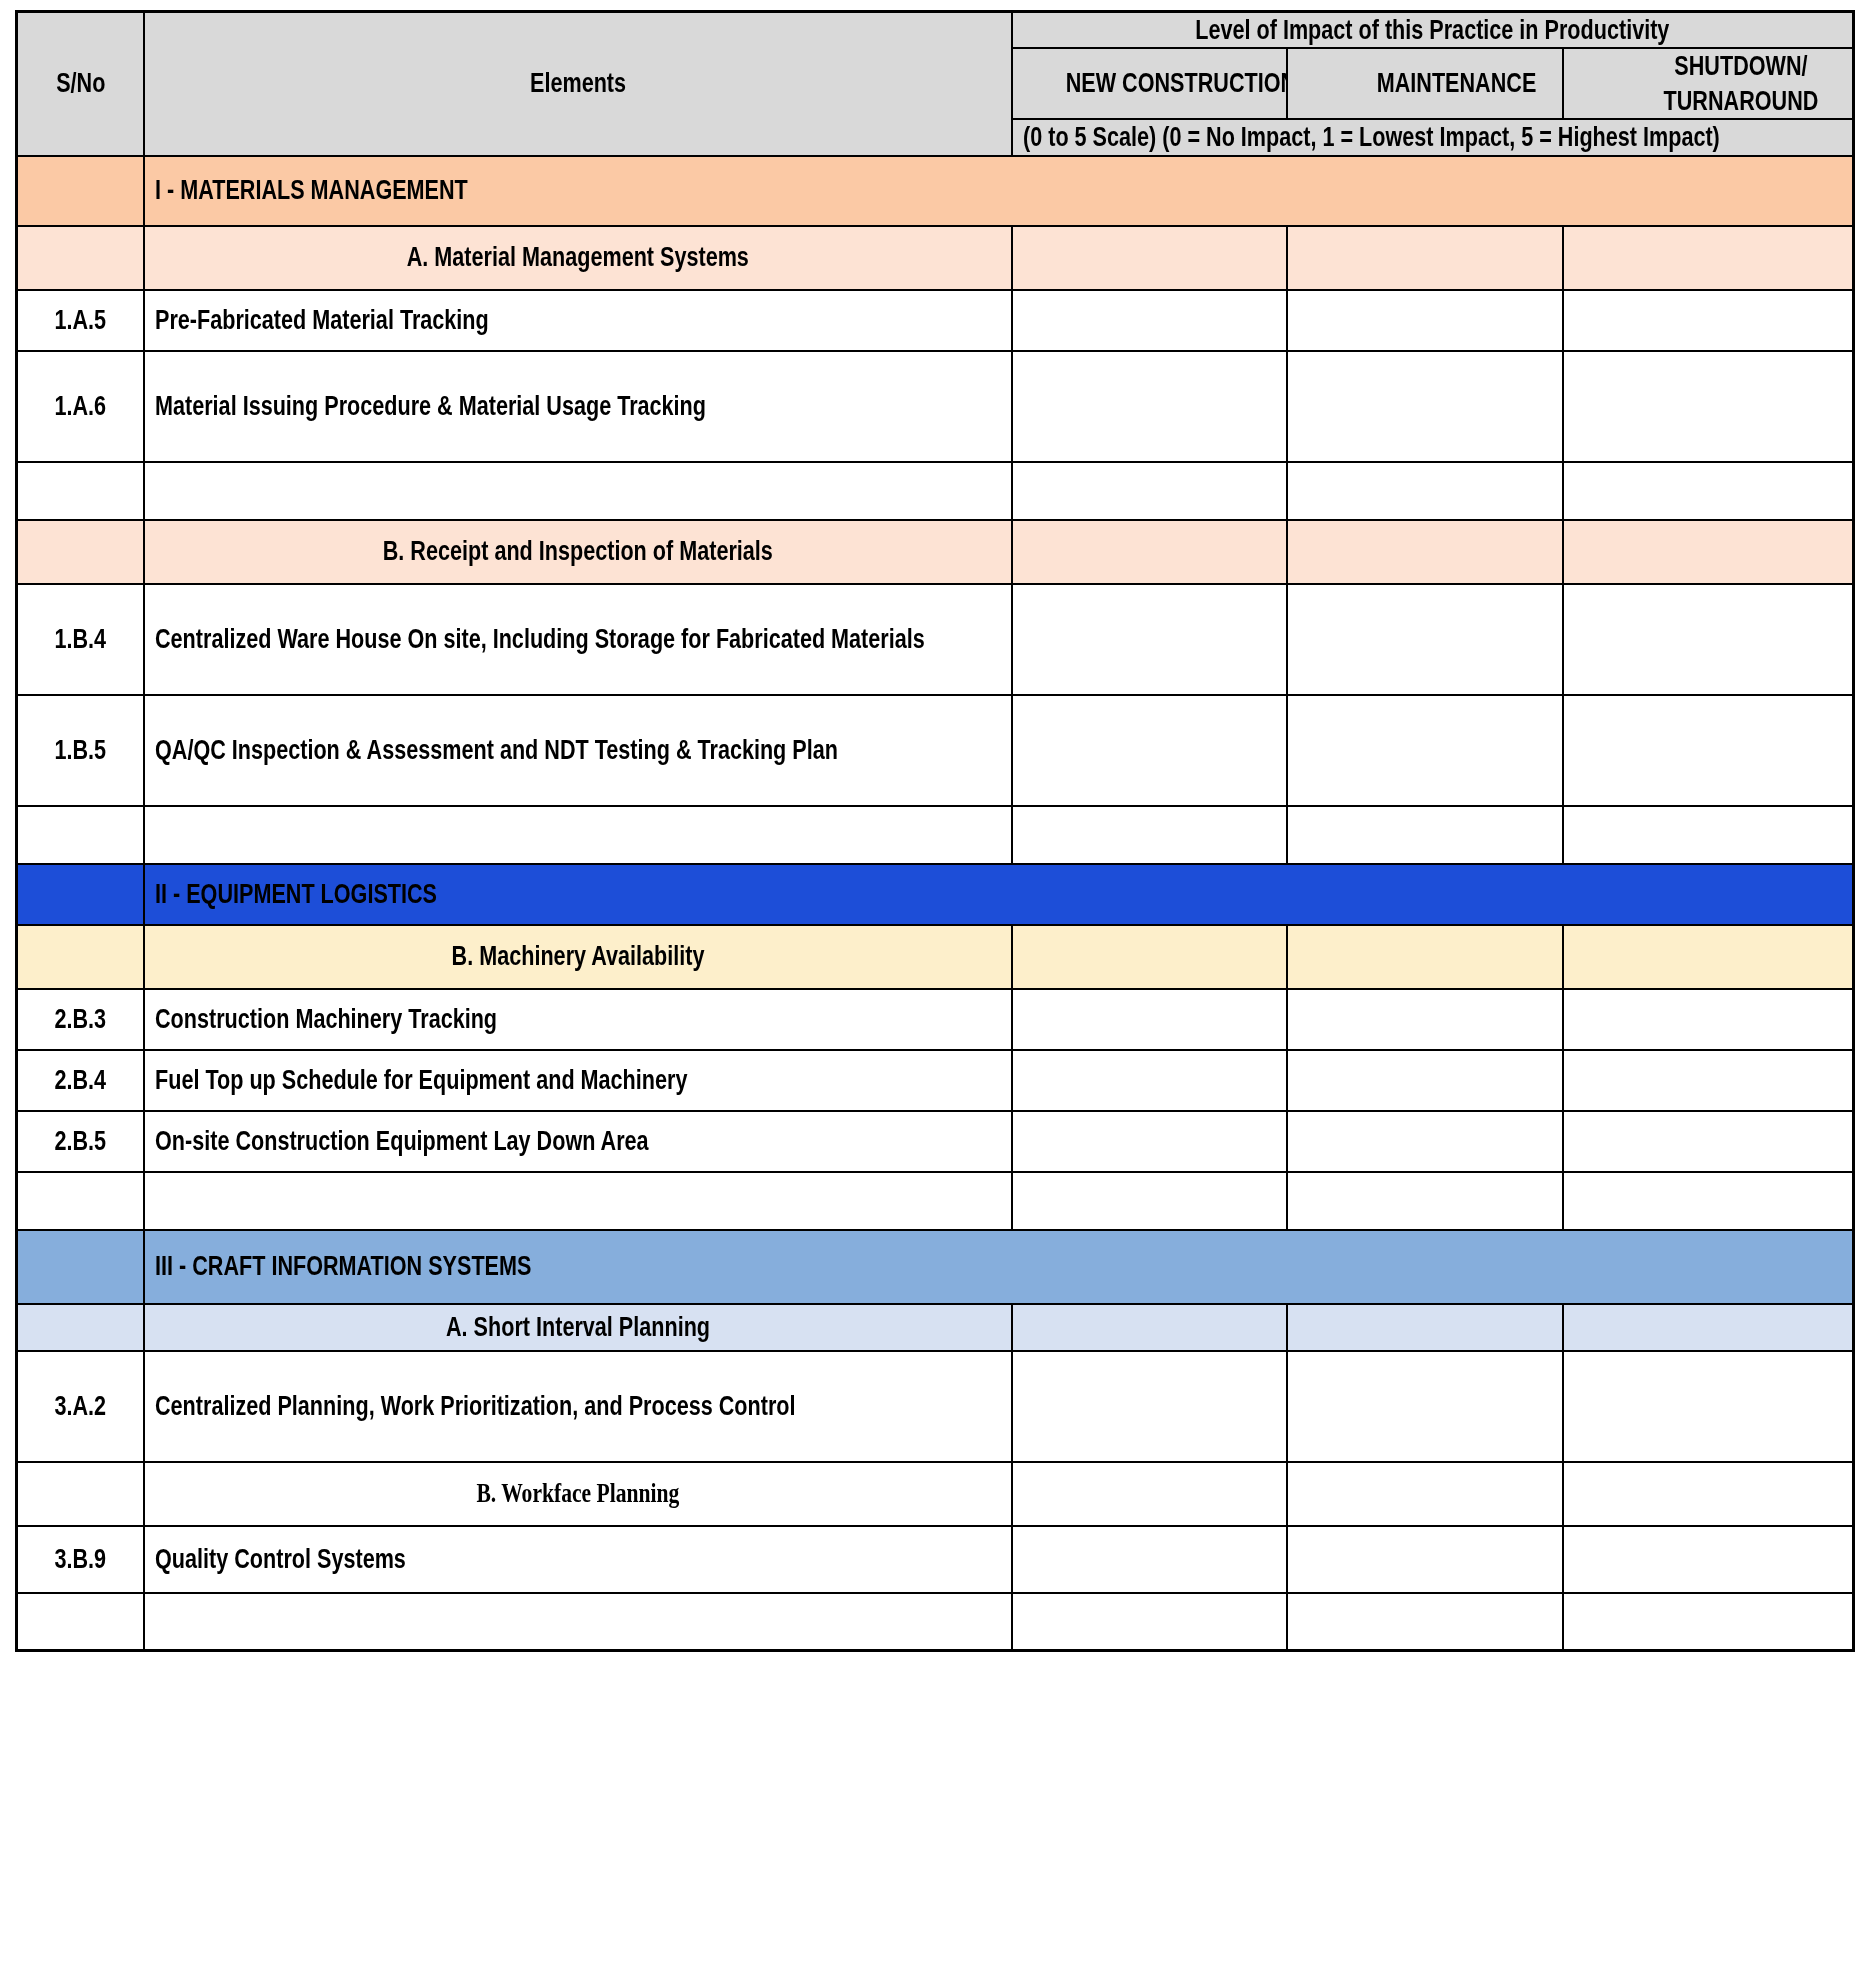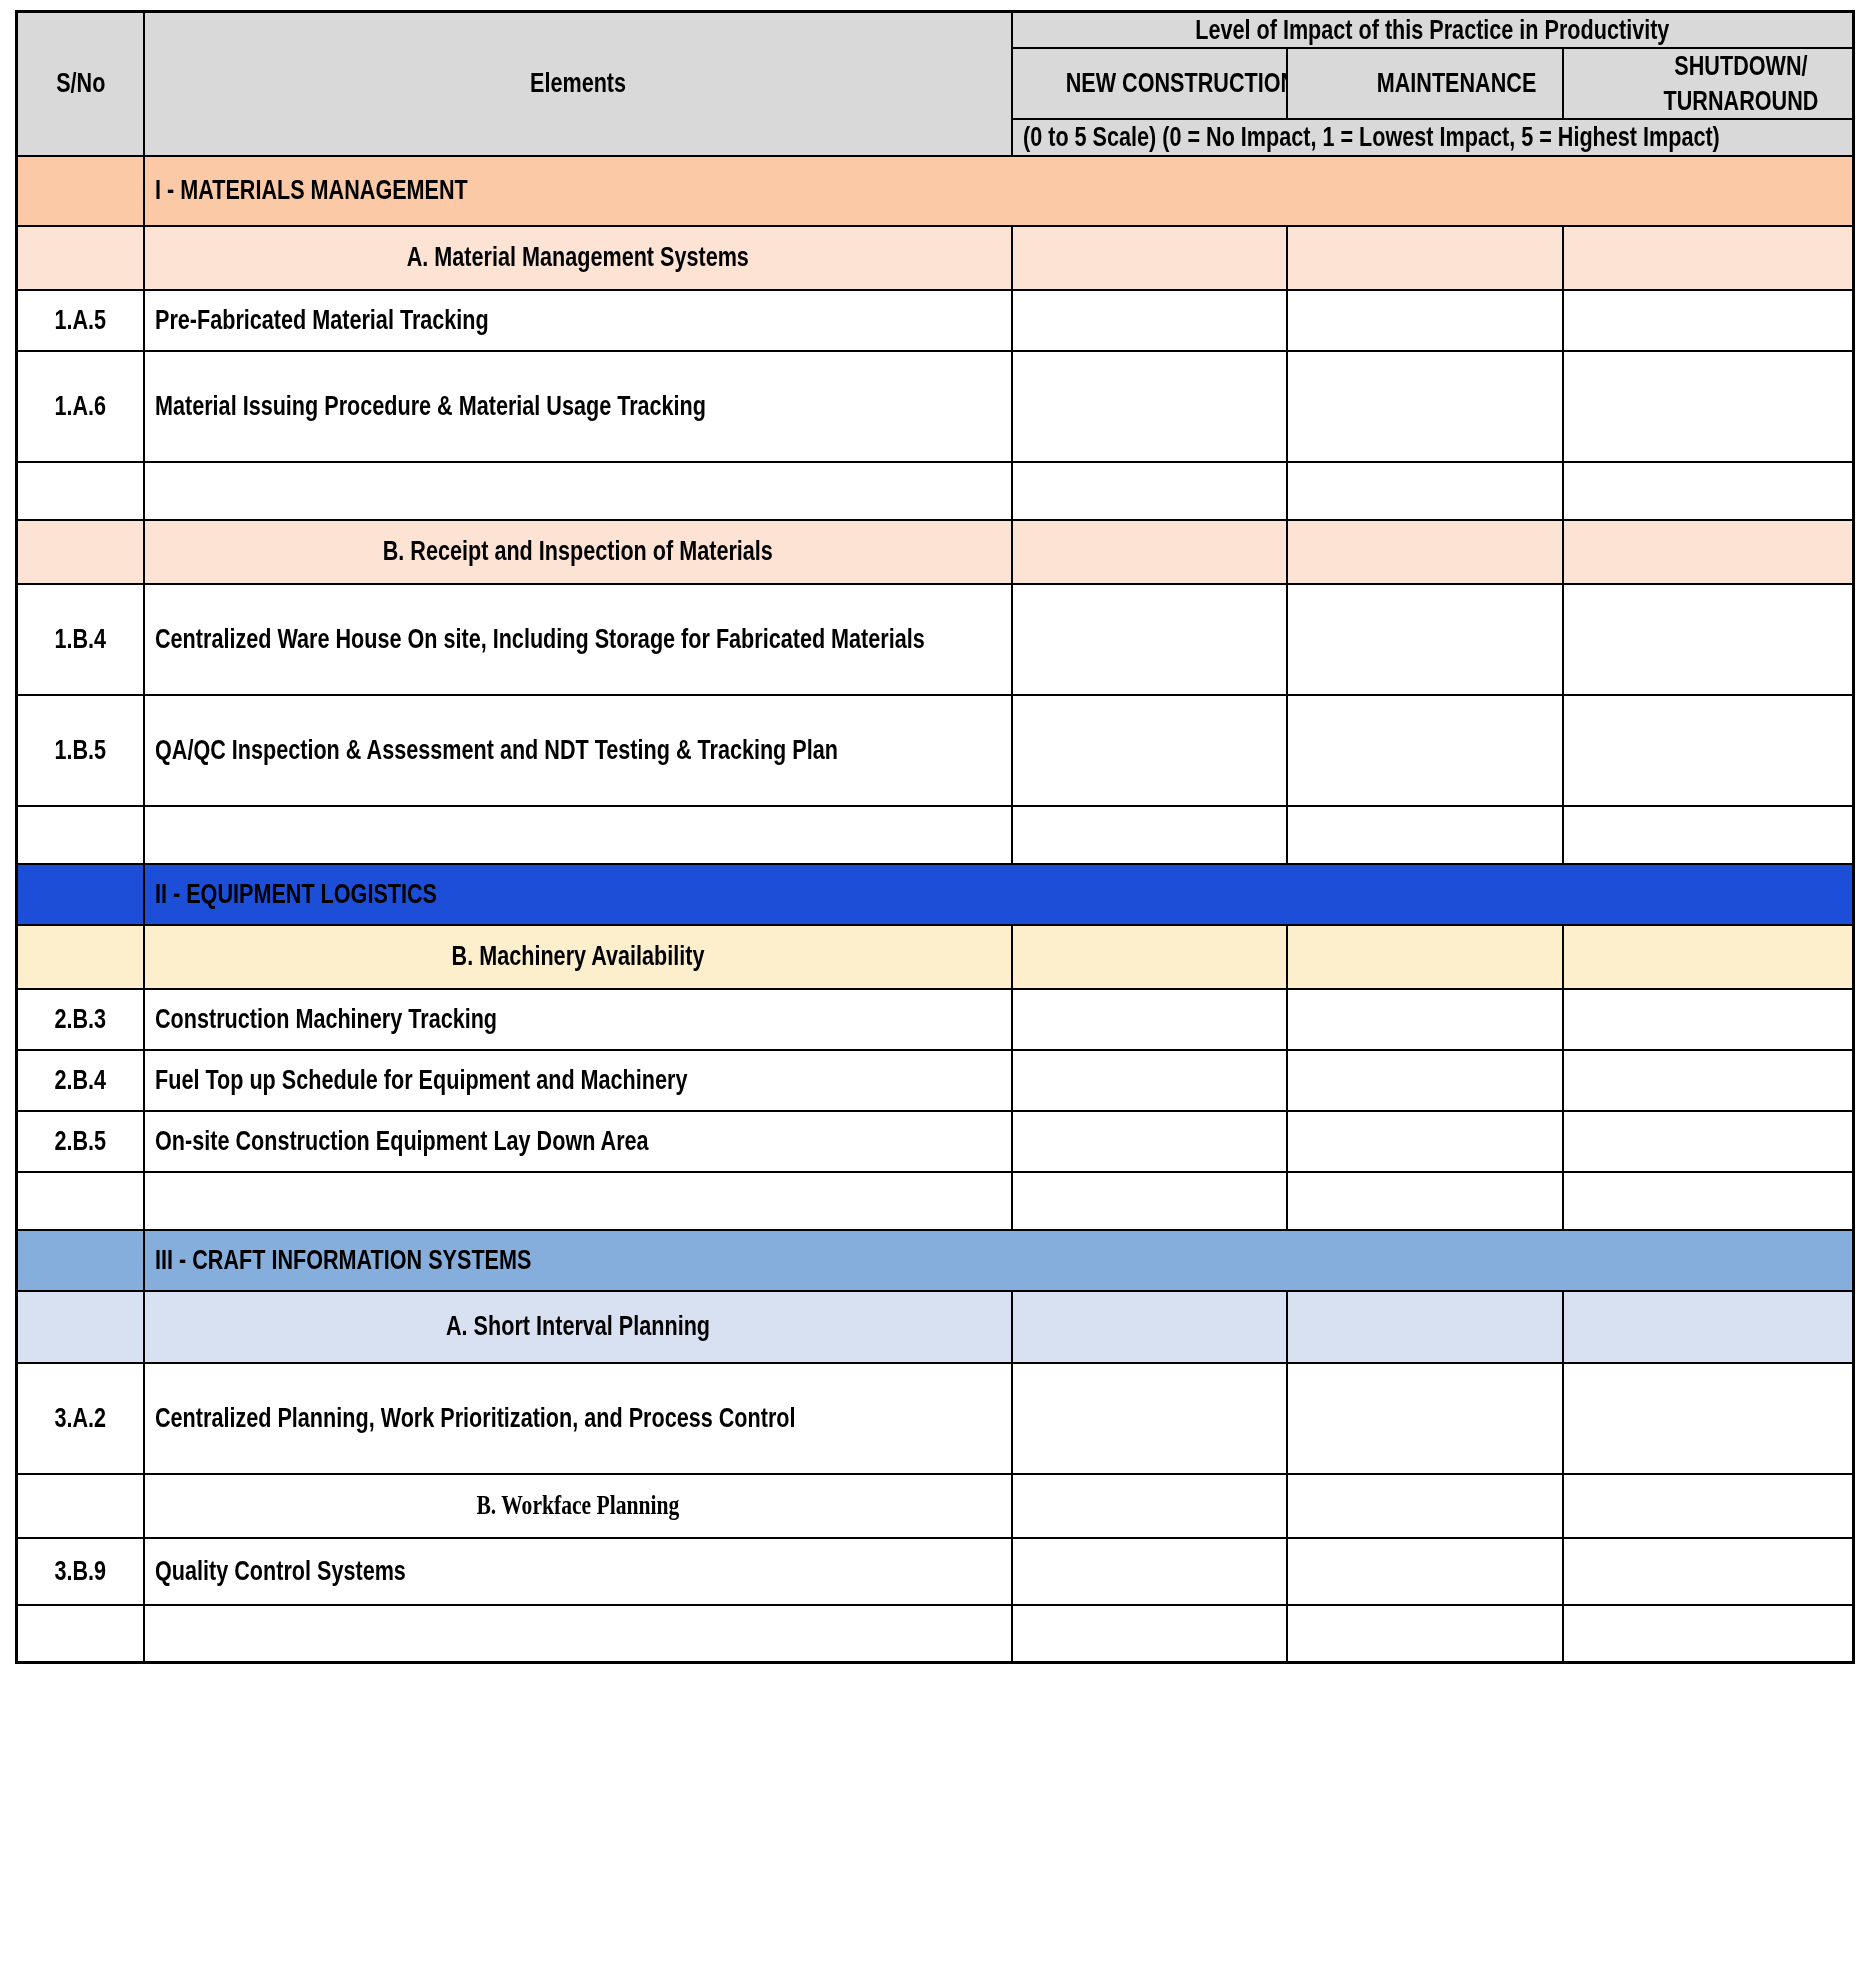--- a/index.html
+++ b/index.html
@@ -204,25 +204,25 @@
           <td class="score"><span class="sq ctr"></span></td>
           <td class="score"><span class="sq ctr"></span></td>
         </tr>
         <tr style="height: 58px;">
           <td class="sno plain"><span class="sq ctr"></span></td>
           <td class="elem plain"><span class="sq"></span></td>
           <td class="score"><span class="sq ctr"></span></td>
           <td class="score"><span class="sq ctr"></span></td>
           <td class="score"><span class="sq ctr"></span></td>
         </tr>
-        <tr style="height: 61px;">
+        <tr style="height: 74px;">
           <td class="sec-blue"></td>
           <td class="sec sec-blue" colspan="4"><span class="sq">III - CRAFT INFORMATION SYSTEMS</span></td>
         </tr>
-        <tr style="height: 72px;">
+        <tr style="height: 47px;">
           <td class="sub-blue"></td>
           <td class="sub sub-blue"><span class="sq ctr">A. Short Interval Planning</span></td>
           <td class="sub-blue"></td>
           <td class="sub-blue"></td>
           <td class="sub-blue"></td>
         </tr>
         <tr style="height: 111px;">
           <td class="sno plain"><span class="sq ctr">3.A.2</span></td>
           <td class="elem plain wrapok"><span class="sq" style="line-height: 1.75;">Centralized Planning, Work Prioritization, and Process Control</span></td>
           <td class="score"><span class="sq ctr"></span></td>

